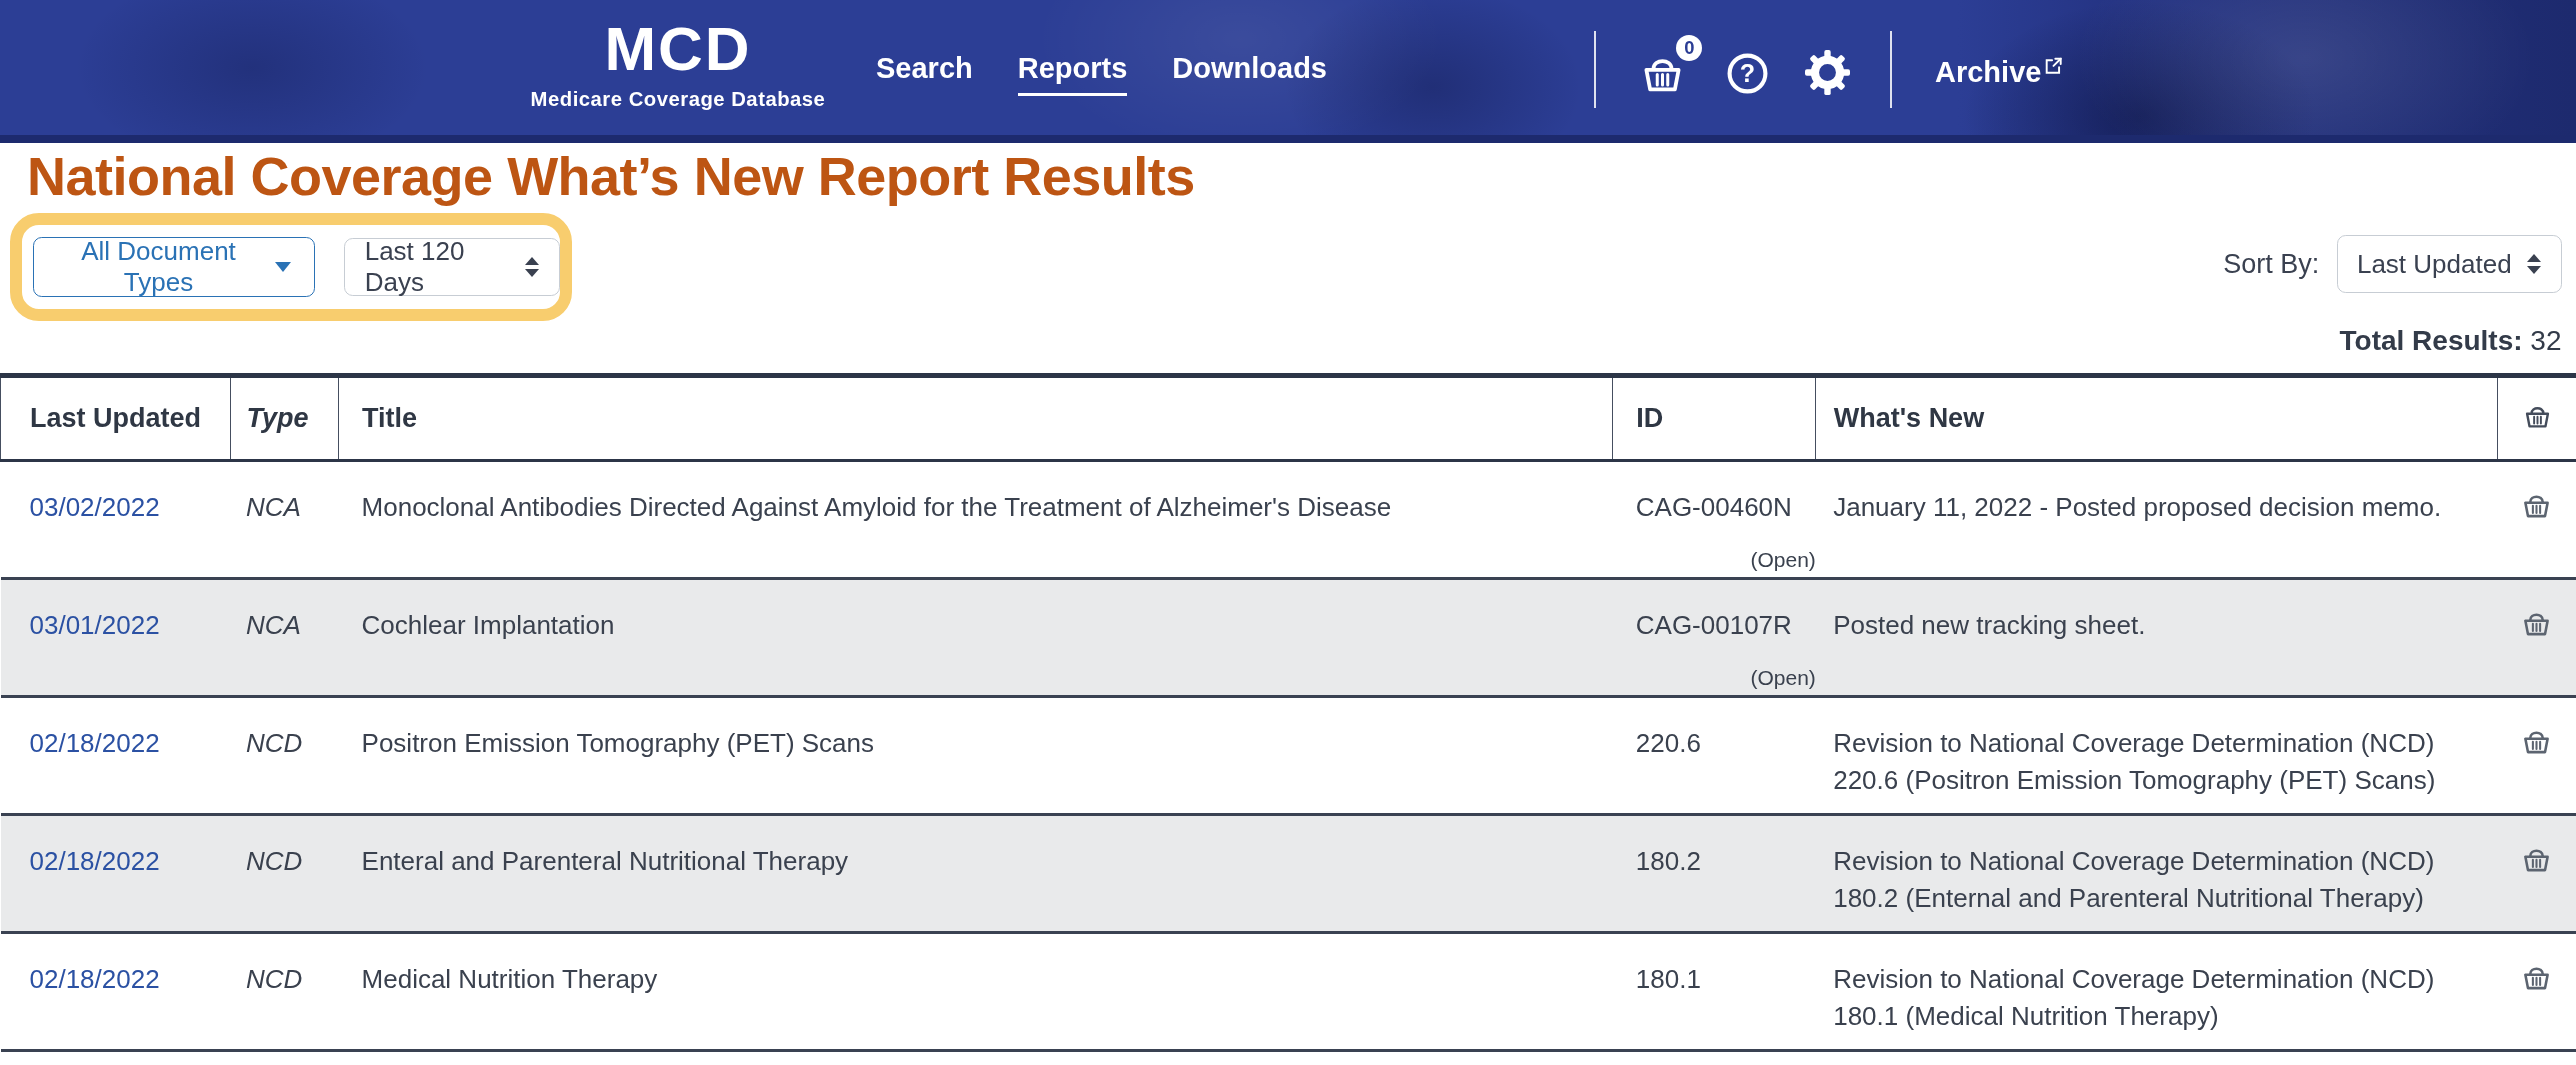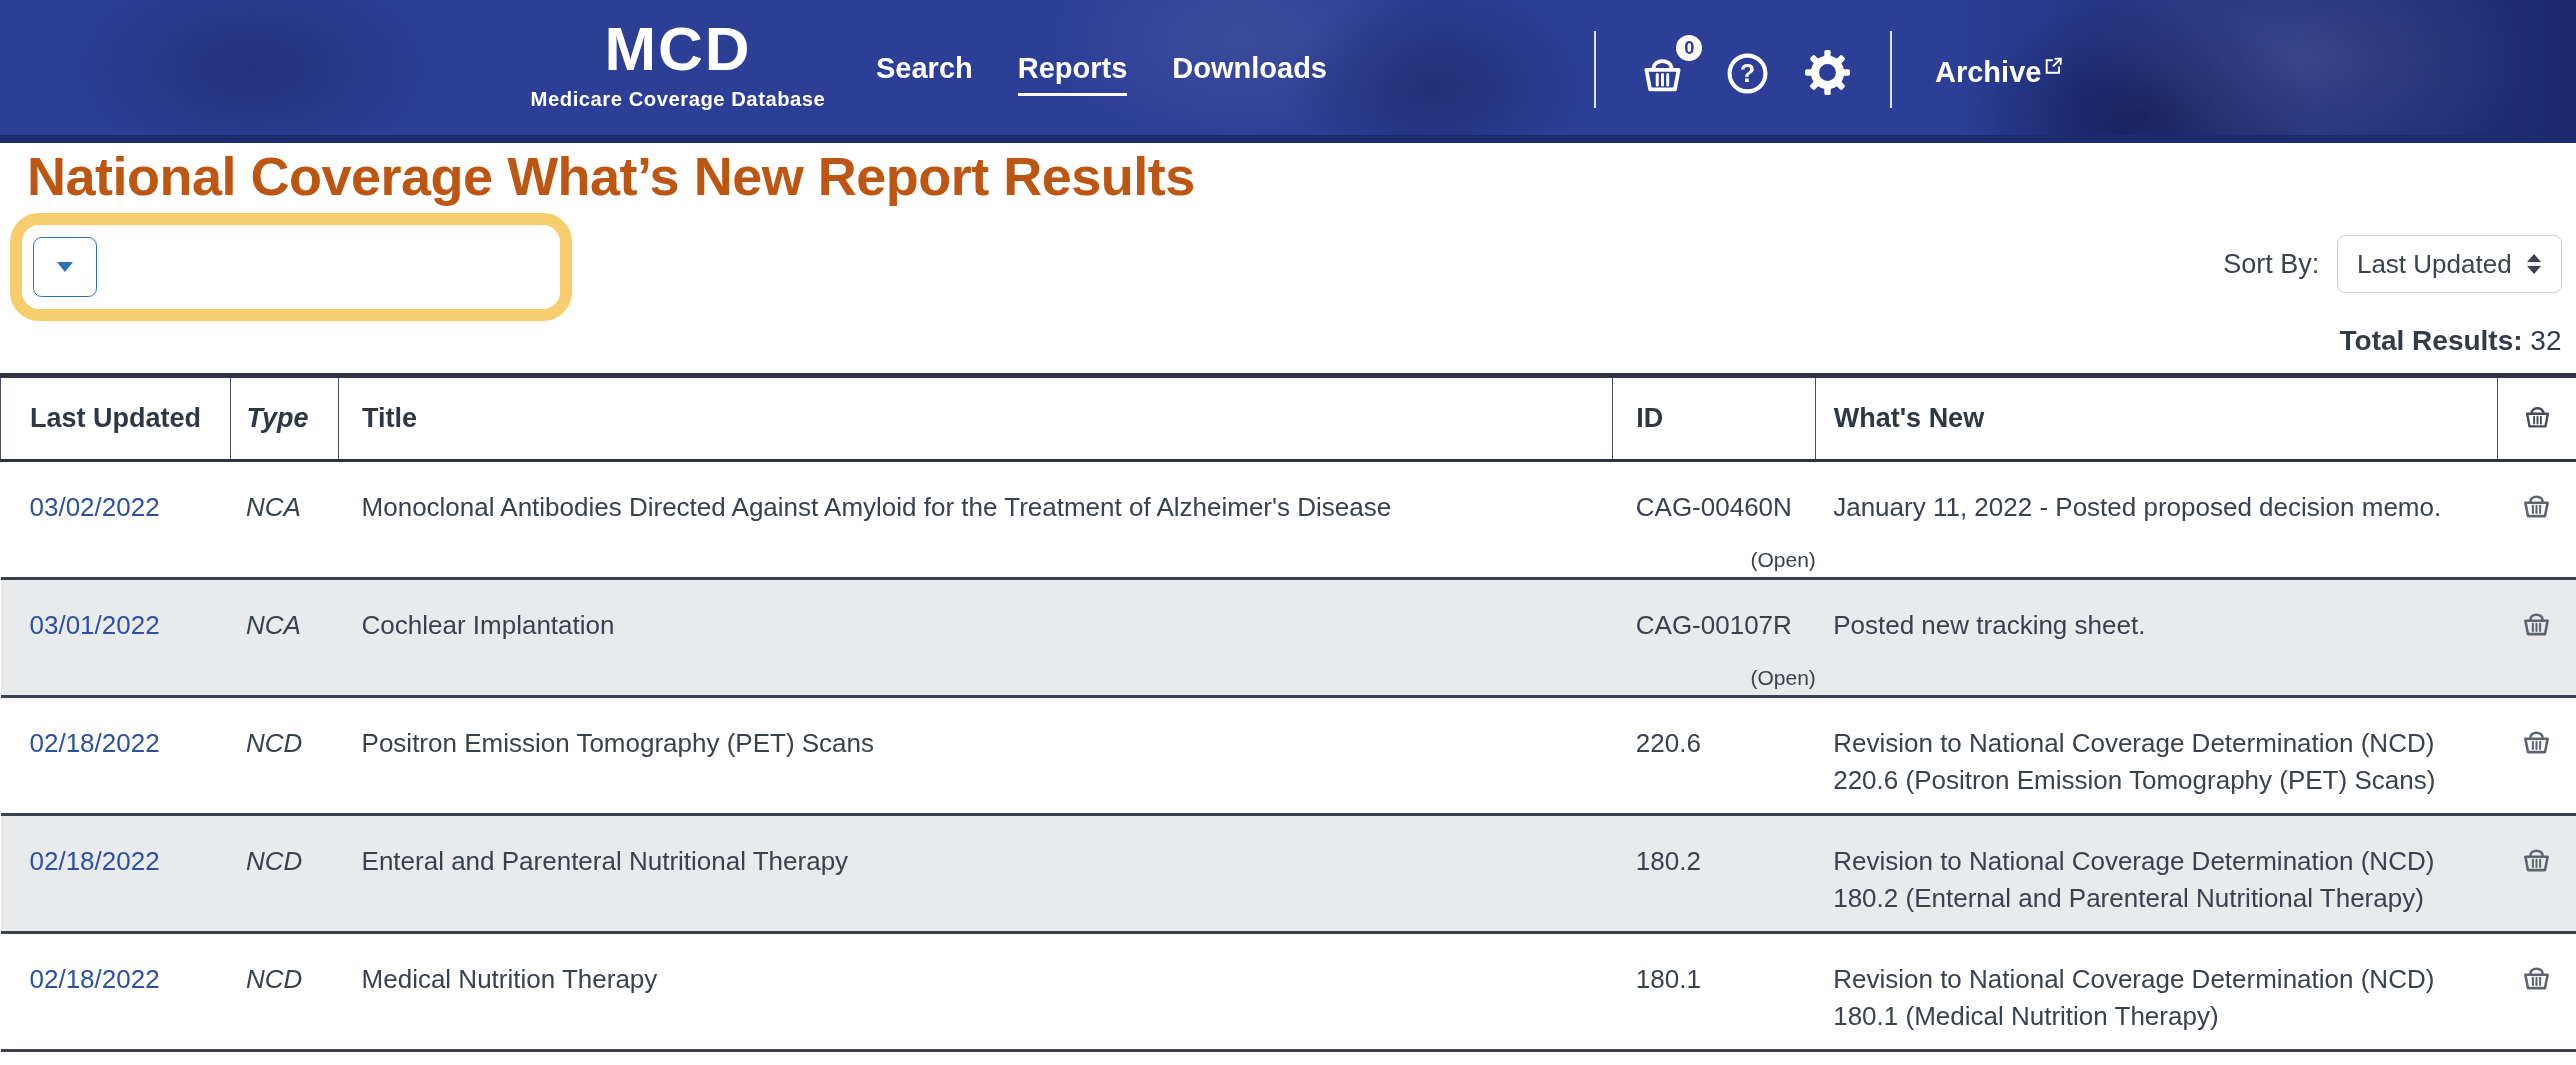--- a/index.html
+++ b/index.html
@@ -146,22 +146,30 @@
     </span>
   </a>
 
   <div class="banner-bottom"></div>
 </div>
 
 <h1 class="page-title">National Coverage What’s New Report Results</h1>
 
 <div class="filter-ring">
   <button class="btn-doc">
+    <span>All Document Types</span>
     <span class="caret-down"></span>
   </button>
+  <div class="select-box">
+    <span>Last 120 Days</span>
+    <span class="updown">
+        <i class="up"></i>
+        <i class="down"></i>
+      </span>
+  </div>
 </div>
 
 <div class="sort-area">
   <span class="sort-label">Sort By:</span>
   <div class="select-box">
     <span>Last Updated</span>
     <span class="updown">
         <i class="up"></i>
         <i class="down"></i>
       </span>

